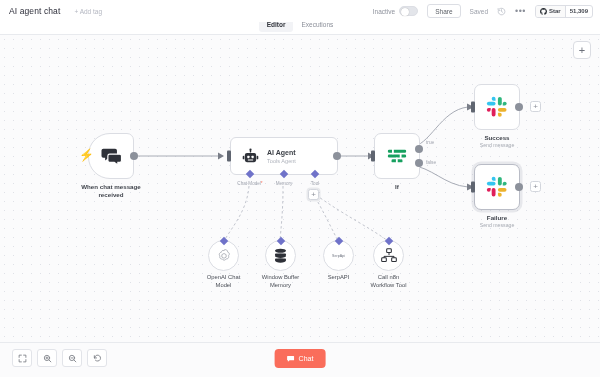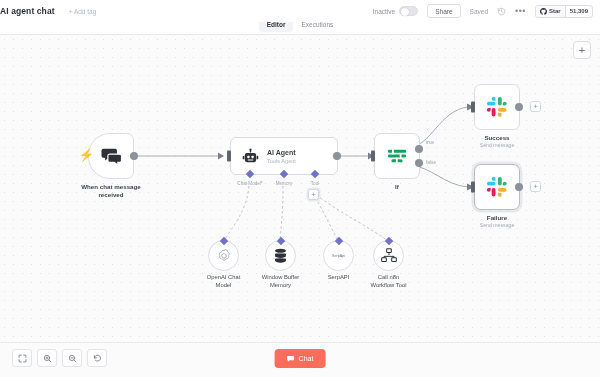--- a/index.html
+++ b/index.html
@@ -11,21 +11,21 @@
     -webkit-font-smoothing: antialiased;
   }
   .app { position: relative; width: 600px; height: 377px; background: #fff; }
 
   
   .header {
     position: absolute; top: 0; left: 0; width: 600px; height: 22px;
     background: #fff; display: flex; align-items: center; z-index: 40;
   }
   .wf-title {
-    font-size: 8.5px; color: #2d2e3a; font-weight: 700;
+    font-size: 8.5px; color: #2d2e3a; margin-left: 9px; font-weight: 400;
     letter-spacing: .1px;
   }
   .add-tag { font-size: 6.5px; color: #b4b7c1; margin-left: 14px; }
   .hdr-right { margin-left: auto; display: flex; align-items: center; gap: 9px; margin-right: 7px; }
   .inactive-wrap { display: flex; align-items: center; gap: 4px; }
   .inactive-label { font-size: 6.5px; color: #8e929c; }
   .toggle {
     width: 19px; height: 10px; border-radius: 6px; background: #e3e5ea;
     position: relative; border: 1px solid #dcdee4;
   }

